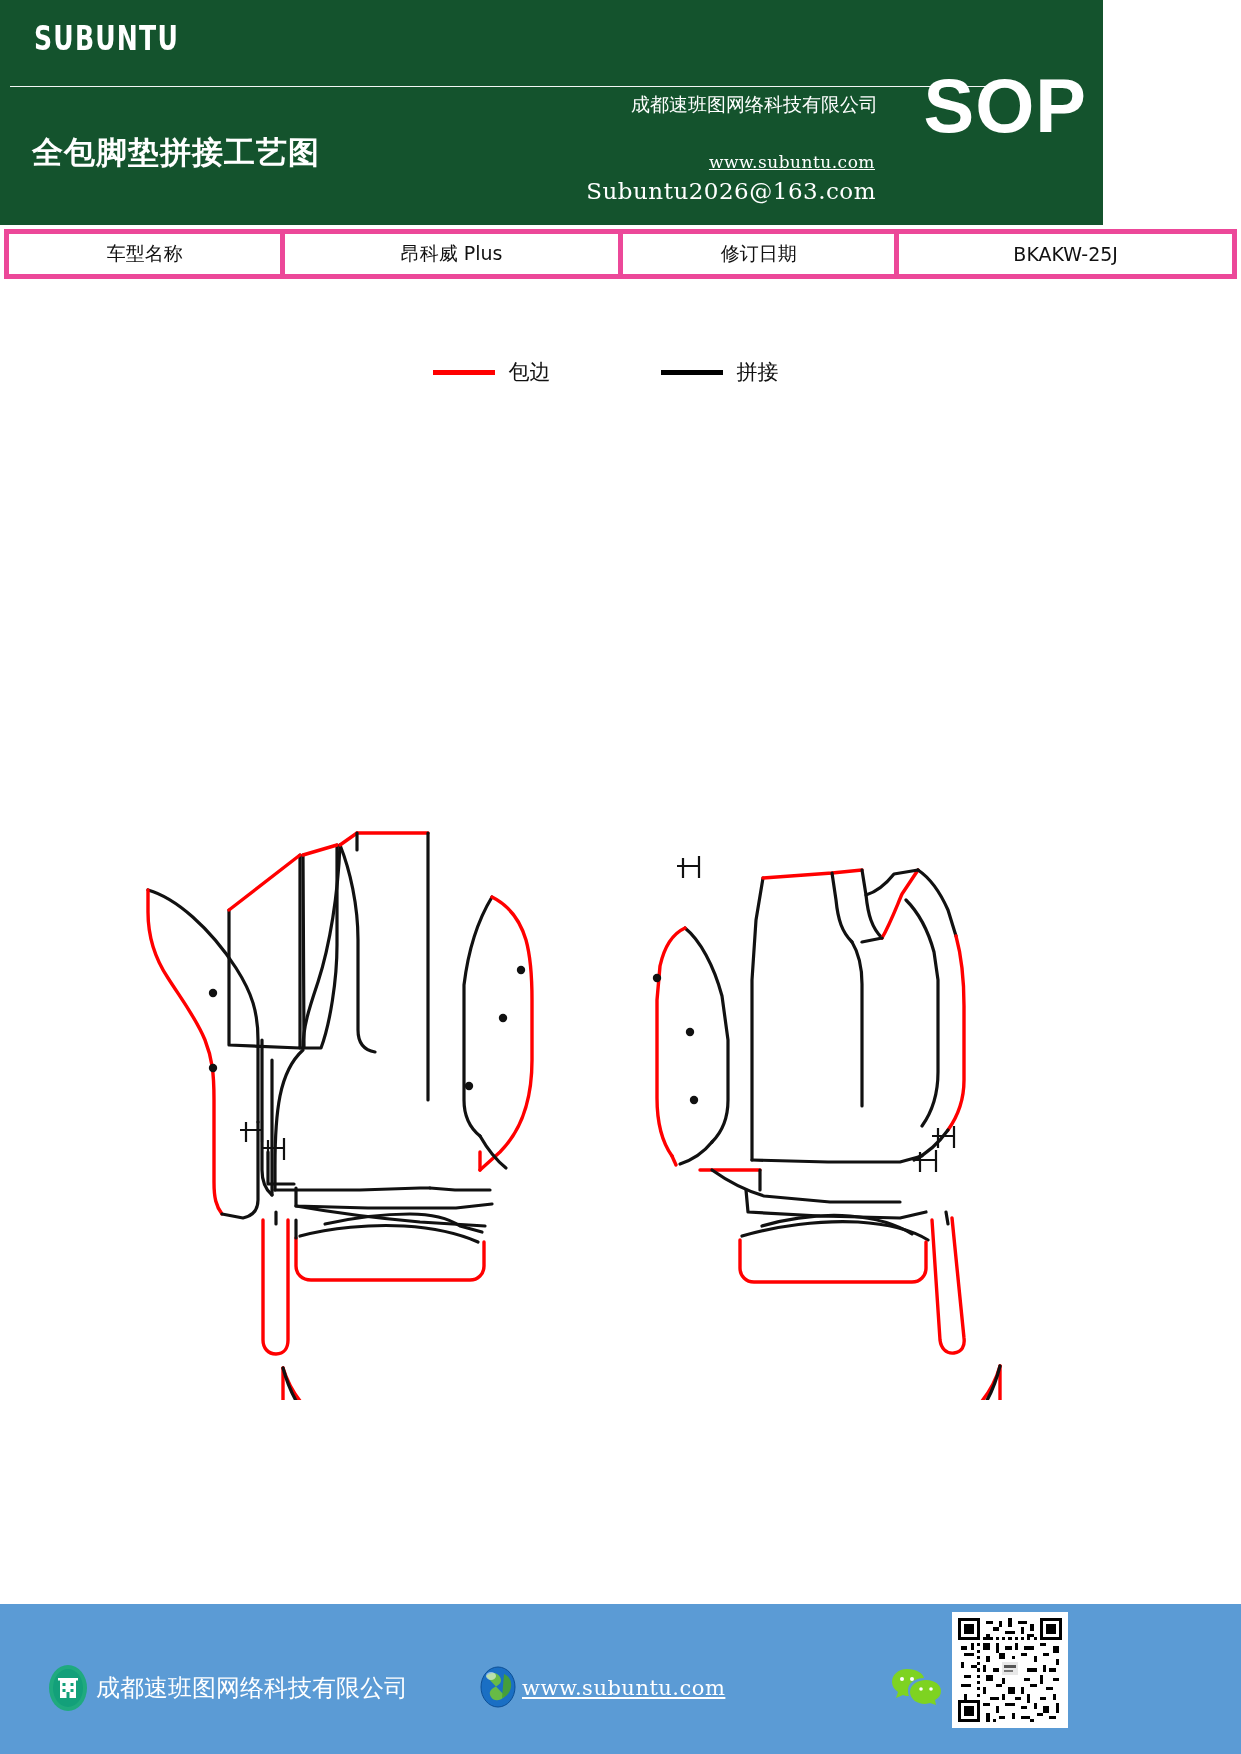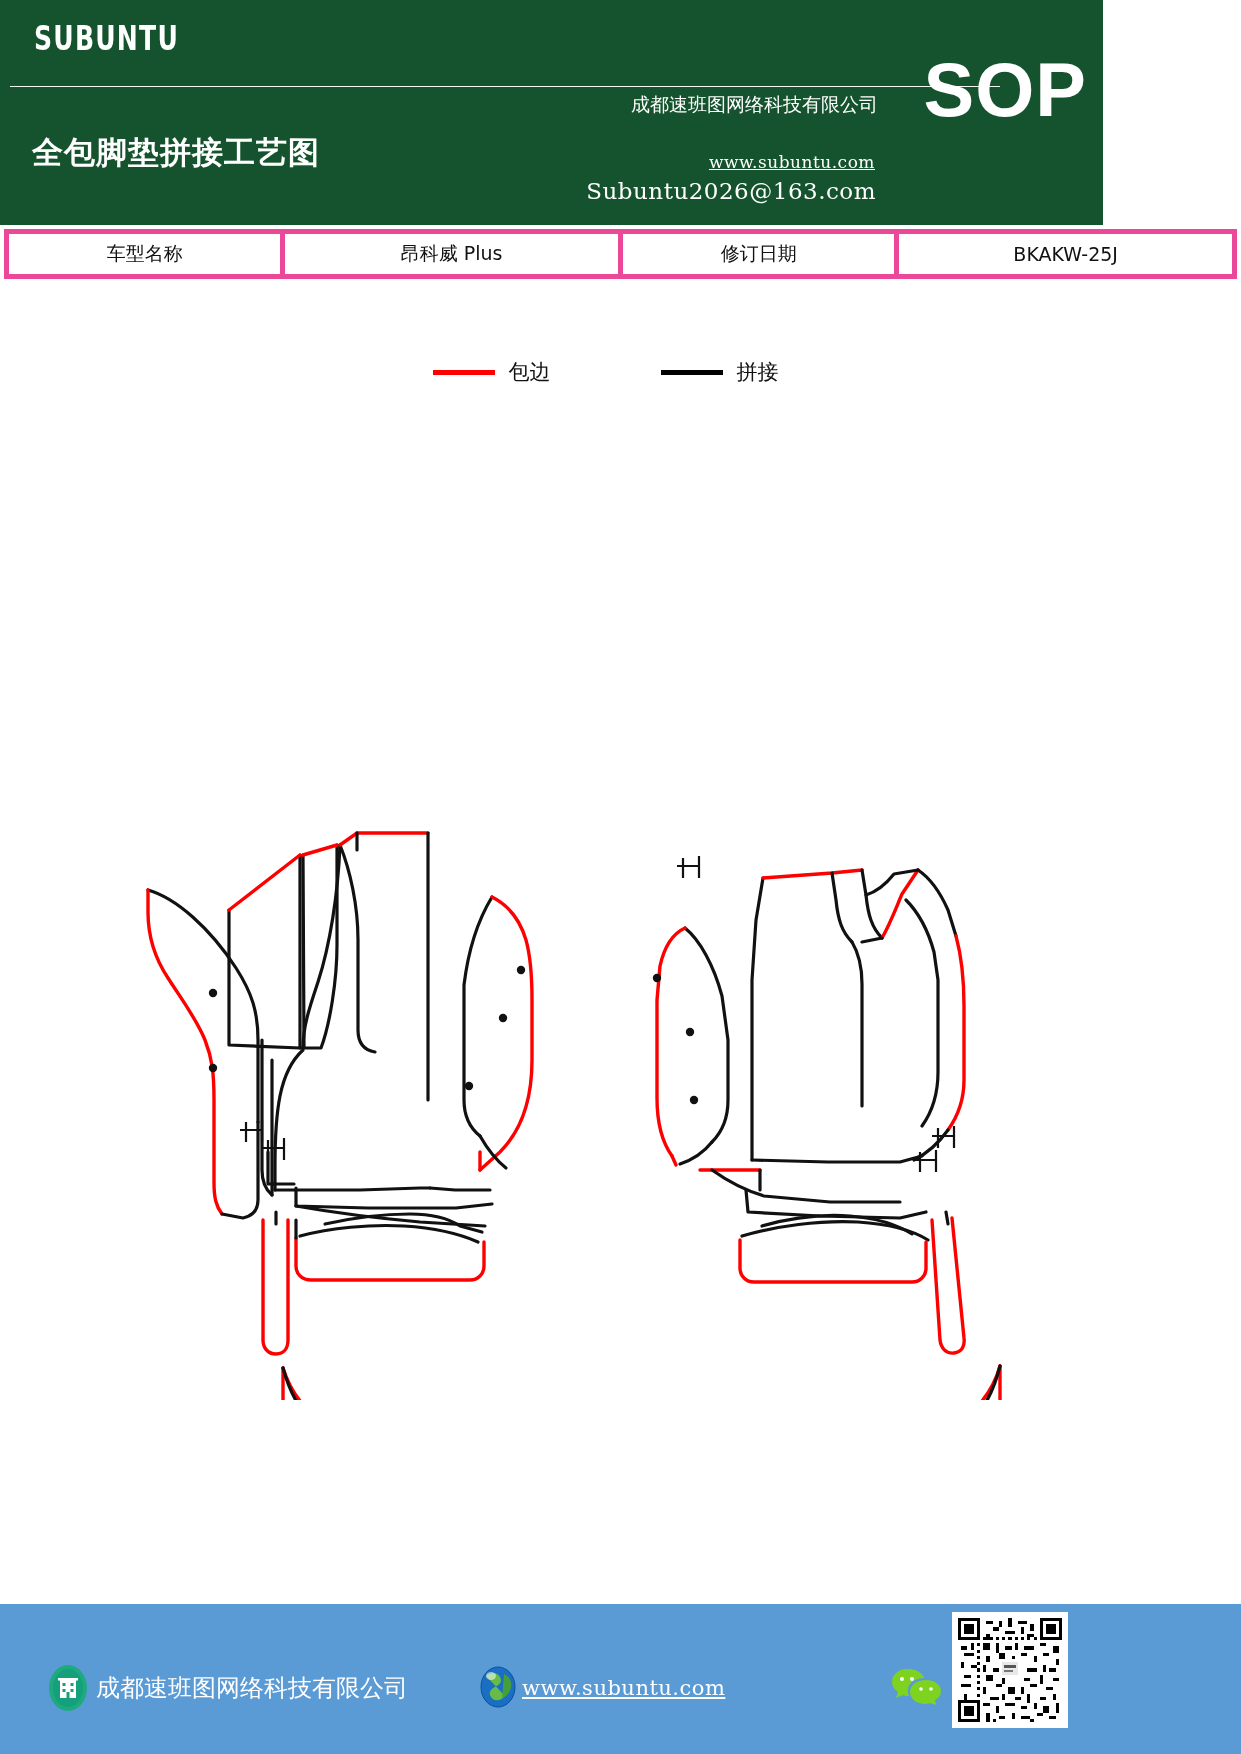--- a/index.html
+++ b/index.html
@@ -61,21 +61,21 @@
   }
   .mail-head {
     position: absolute; right: 227px; top: 178px;
     color: #ffffff;
     font-size: 23px;
     font-family: "DejaVu Serif", "Liberation Serif", serif;
     letter-spacing: .5px;
     white-space: nowrap;
   }
   .sop {
-    position: absolute; right: 16px; top: 52px;
+    position: absolute; right: 16px; top: 68px;
     color: #ffffff;
     font-size: 76px;
     font-weight: bold;
     line-height: 1;
     font-family: "Liberation Sans", "DejaVu Sans", sans-serif;
     letter-spacing: 1px;
   }
 
   
   .info-table {

